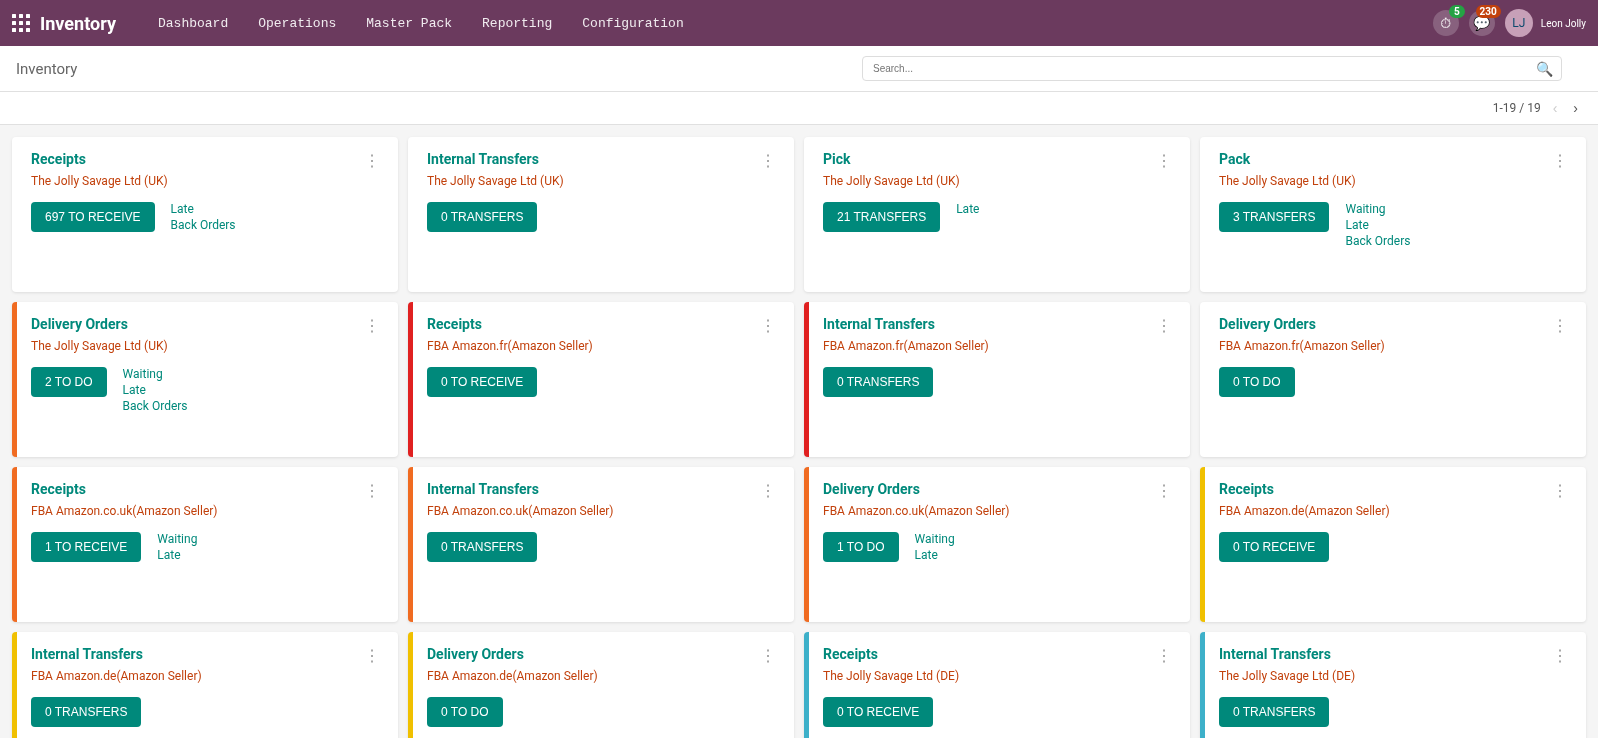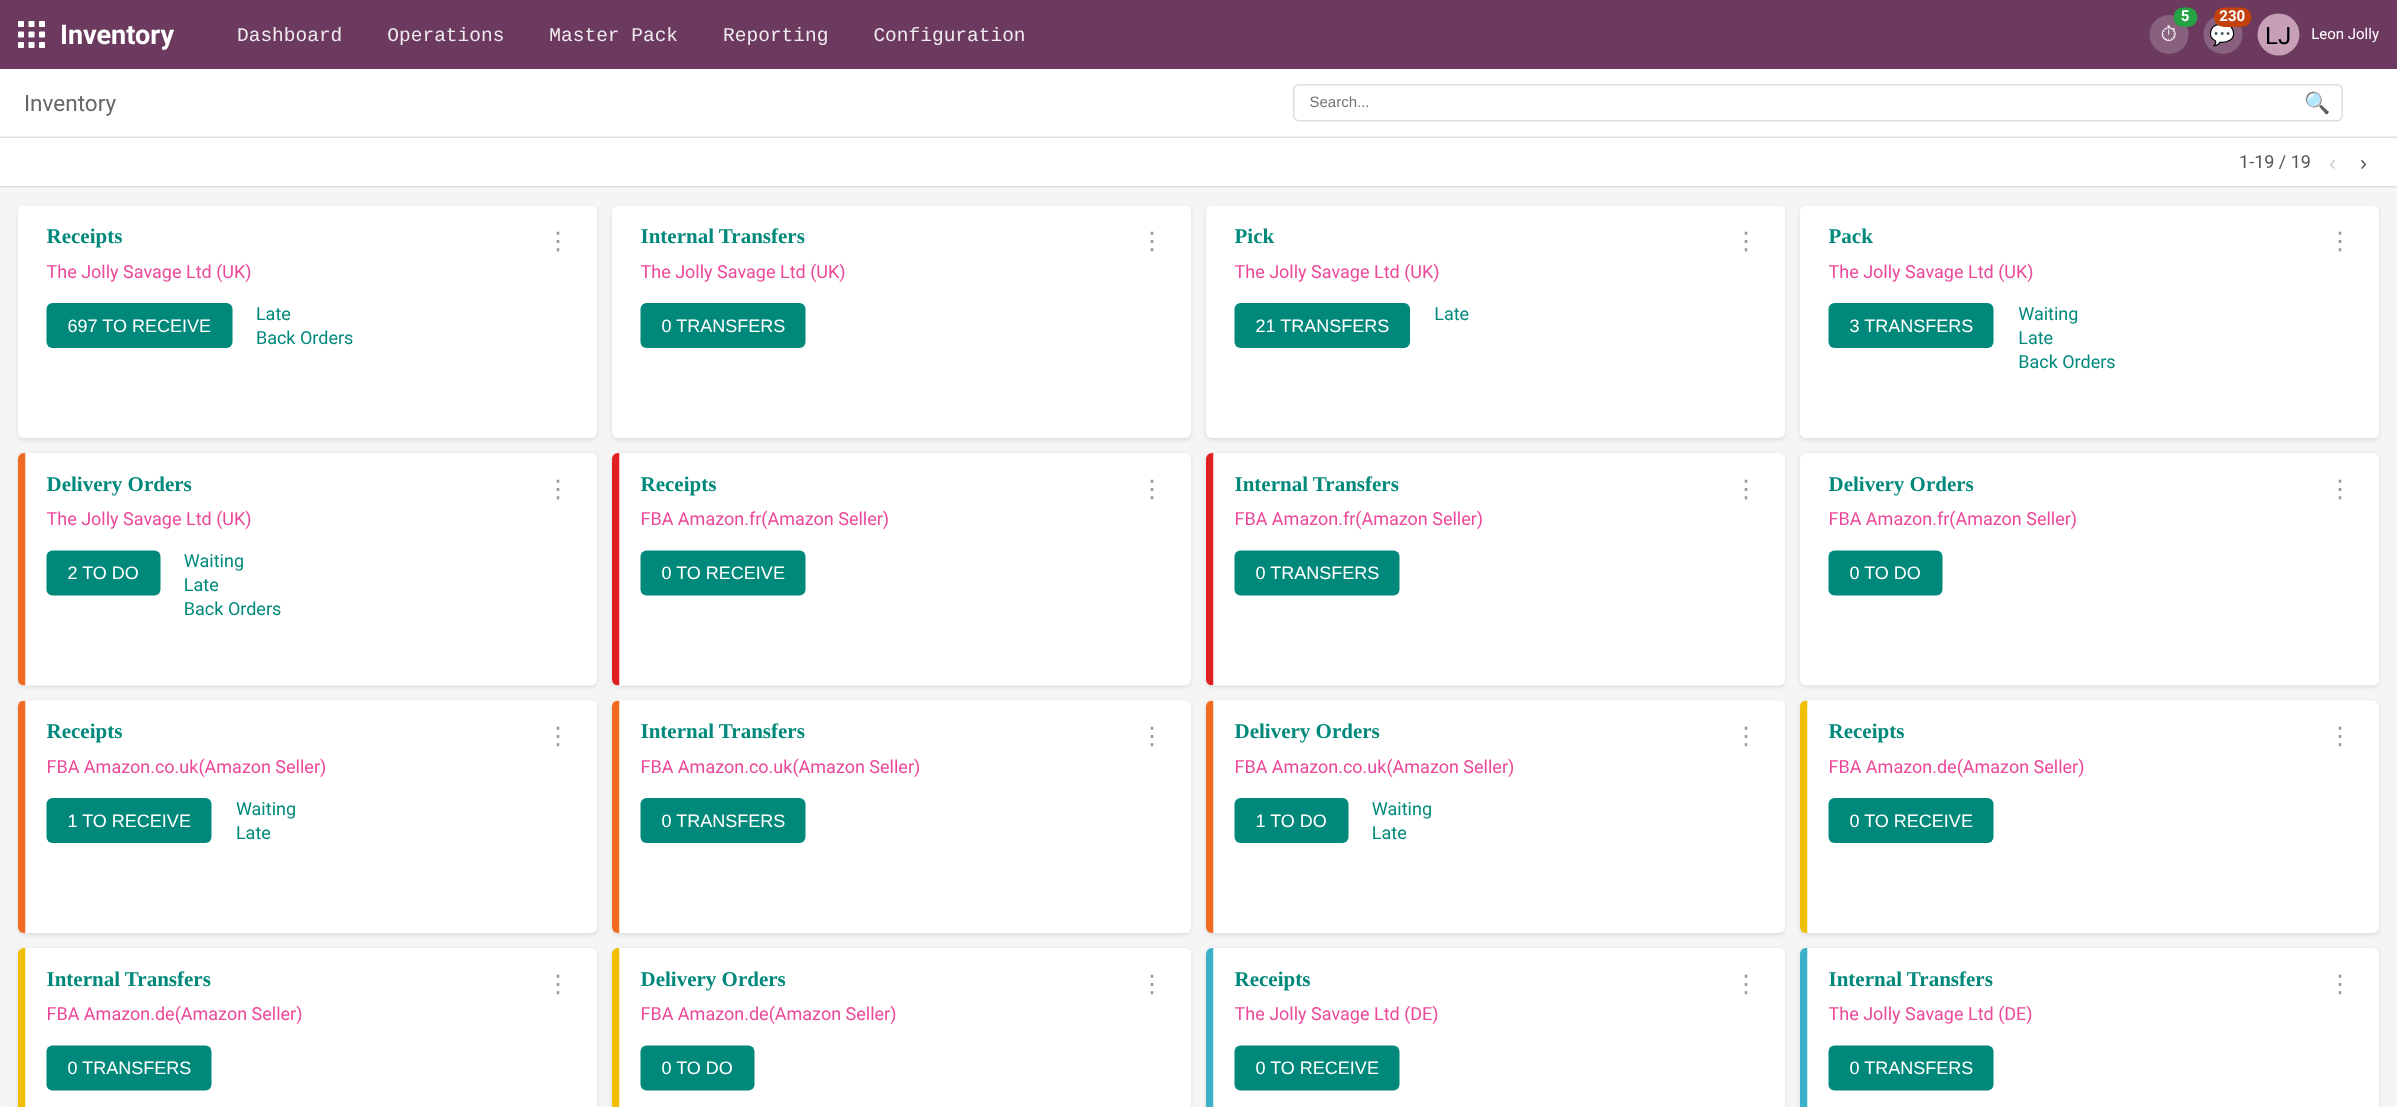--- a/index.html
+++ b/index.html
@@ -83,22 +83,22 @@
       cursor: pointer;
     }
     .user-avatar {
       width: 28px;
       height: 28px;
       border-radius: 50%;
       background: #c7a0b8;
       display: flex;
       align-items: center;
       justify-content: center;
-      color: #000000;
-      font-size: 16px;
+      color: #0c4a6e;
+      font-size: 12px;
       font-weight: normal;
     }
     .user-name { color: white; font-size: 10px; }
 
     
     .subheader {
       background: white;
       border-bottom: 1px solid #e0e0e0;
       padding: 10px 16px;
       display: flex;
@@ -180,30 +180,29 @@
     .card-header {
       display: flex;
       justify-content: space-between;
       align-items: flex-start;
       margin-bottom: 4px;
     }
     .card-title {
       color: #00897b;
       font-weight: 700;
       font-size: 14px;
-      font-family: Liberation Serif, serif;
     }
     .card-menu-icon {
       cursor: pointer;
       color: #999;
       font-size: 16px;
       padding: 0 4px;
     }
     .card-subtitle {
-      color: #ec4899;
+      color: #c2410c;
       font-size: 12px;
       margin-bottom: 14px;
     }
     .card-body {
       display: flex;
       align-items: flex-start;
       gap: 16px;
     }
     .action-btn {
       background: #00897b;

